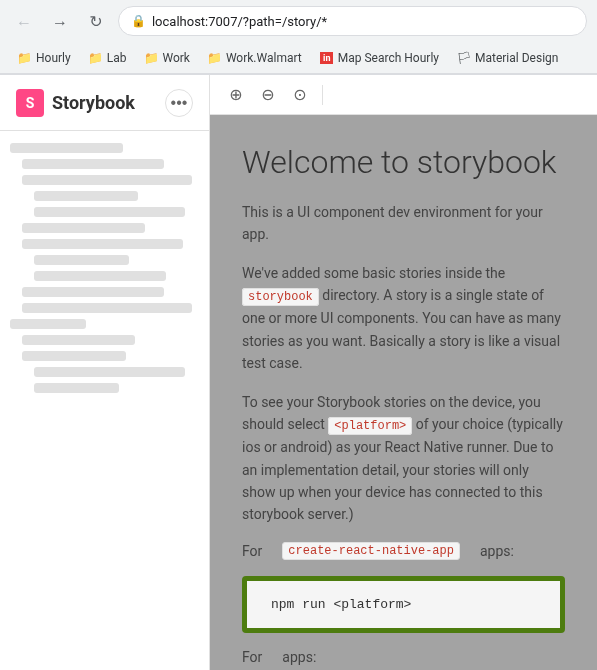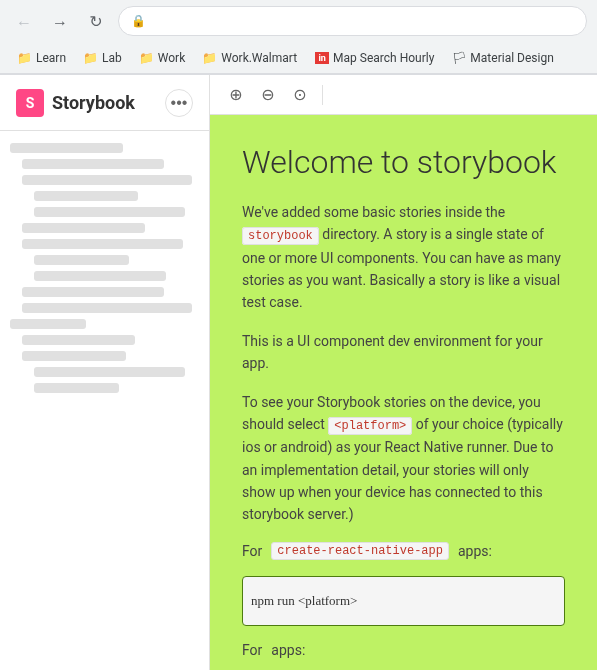--- a/index.html
+++ b/index.html
@@ -37,53 +37,54 @@
     .sidebar-content { padding: 12px 10px; display: flex; flex-direction: column; gap: 6px; }
     .skeleton-line { background: #e0e0e0; border-radius: 3px; height: 10px; }
 
     
     .content-area { flex: 1; display: flex; flex-direction: column; overflow: hidden; }
     .content-toolbar { display: flex; align-items: center; padding: 6px 12px; gap: 4px; border-bottom: 1px solid #e0e0e0; height: 40px; }
     .toolbar-btn { background: none; border: none; cursor: pointer; color: #666; padding: 4px 6px; border-radius: 3px; font-size: 16px; display: flex; align-items: center; justify-content: center; width: 28px; height: 28px; }
     .toolbar-separator { width: 1px; height: 20px; background: #e0e0e0; margin: 0 4px; }
 
     
-    .story-content { flex: 1; overflow-y: auto; padding: 28px 32px; background: #bef264; }
+    .story-content { flex: 1; overflow-y: auto; padding: 28px 32px; background: #a3a3a3; }
     .story-title { font-size: 32px; font-weight: 300; color: #333; margin-bottom: 20px; }
     .story-paragraph { font-size: 14px; color: #444; line-height: 1.6; margin-bottom: 16px; }
     .inline-code { background: #f5f5f5; border: 1px solid #e0e0e0; border-radius: 3px; padding: 1px 5px; font-family: 'Courier New', monospace; font-size: 12px; color: #c0392b; }
-    .code-block-container { background: #f5f5f5; border: 1px solid #4d7c0f; border-radius: 4px; padding: 16px 8px; margin: 16px 0; font-family: Liberation Serif, serif; font-size: 13px; color: #333; }
-    .for-line { display: flex; align-items: center; gap: 9px; margin-bottom: 8px; font-size: 14px; color: #444; }
+    .code-block-container { background: #f5f5f5; border: 5px solid #4d7c0f; border-radius: 4px; padding: 16px 24px; margin: 16px 0; font-family: Liberation Mono, monospace; font-size: 13px; color: #333; }
+    .for-line { display: flex; align-items: center; gap: 20px; margin-bottom: 8px; font-size: 14px; color: #444; }
     .for-text { color: #444; }
     .apps-text { color: #444; }
   </style>
 </head>
 <body>
 
 <div class="browser-chrome">
 
   <div class="nav-bar">
     <button class="nav-btn disabled">
       <span>←</span>
     </button>
     <button class="nav-btn">
       <span>→</span>
     </button>
     <button class="nav-btn">
       <span>↻</span>
     </button>
     <div class="address-bar">
       <span class="lock-icon">🔒</span>
+      <span class="address-text">localhost:7007/?path=/story/*</span>
     </div>
   </div>
 
   <div class="bookmarks-bar">
     <div class="bookmark-item">
       <span class="bookmark-icon">📁</span>
-      <span>Learn</span>
+      <span>Hourly</span>
     </div>
     <div class="bookmark-item">
       <span class="bookmark-icon">📁</span>
       <span>Lab</span>
     </div>
     <div class="bookmark-item">
       <span class="bookmark-icon">📁</span>
       <span>Work</span>
     </div>
     <div class="bookmark-item">
@@ -148,25 +149,25 @@
       <button class="toolbar-btn">
         <span>⊙</span>
       </button>
       <div class="toolbar-separator"></div>
     </div>
 
     <div class="story-content">
       <h1 class="story-title">Welcome to storybook</h1>
 
       <p class="story-paragraph">
-        <span>We've added some basic stories inside the </span><code class="inline-code">storybook</code><span> directory. A story is a single state of one or more UI components. You can have as many stories as you want. Basically a story is like a visual test case.</span>
+        <span>This is a UI component dev environment for your app.</span>
       </p>
 
       <p class="story-paragraph">
-        <span>This is a UI component dev environment for your app.</span>
+        <span>We've added some basic stories inside the </span><code class="inline-code">storybook</code><span> directory. A story is a single state of one or more UI components. You can have as many stories as you want. Basically a story is like a visual test case.</span>
       </p>
 
       <p class="story-paragraph">
         <span>To see your Storybook stories on the device, you should select </span><code class="inline-code">&lt;platform&gt;</code><span> of your choice (typically ios or android) as your React Native runner. Due to an implementation detail, your stories will only show up when your device has connected to this storybook server.)</span>
       </p>
 
       <div class="for-line">
         <span class="for-text">For</span>
         <code class="inline-code">create-react-native-app</code>
         <span class="apps-text">apps:</span>

